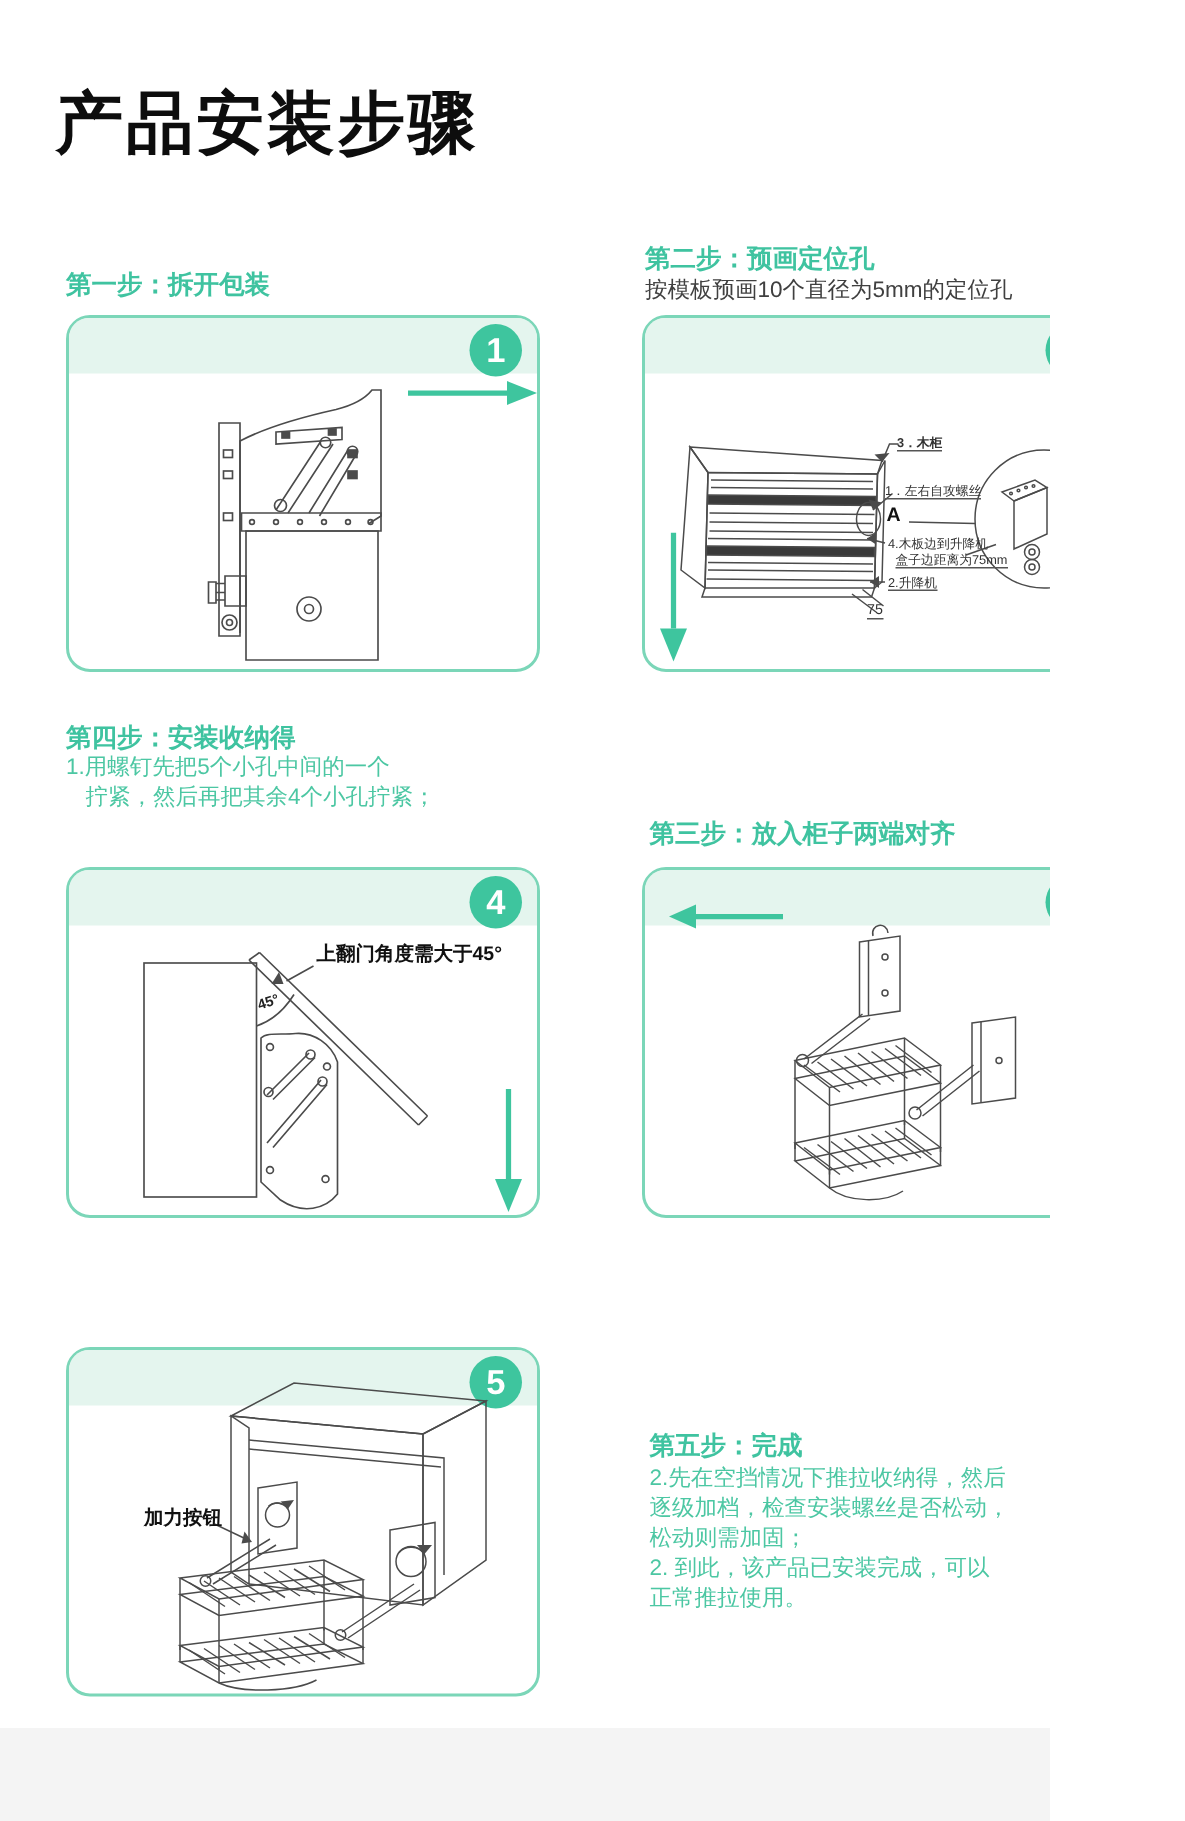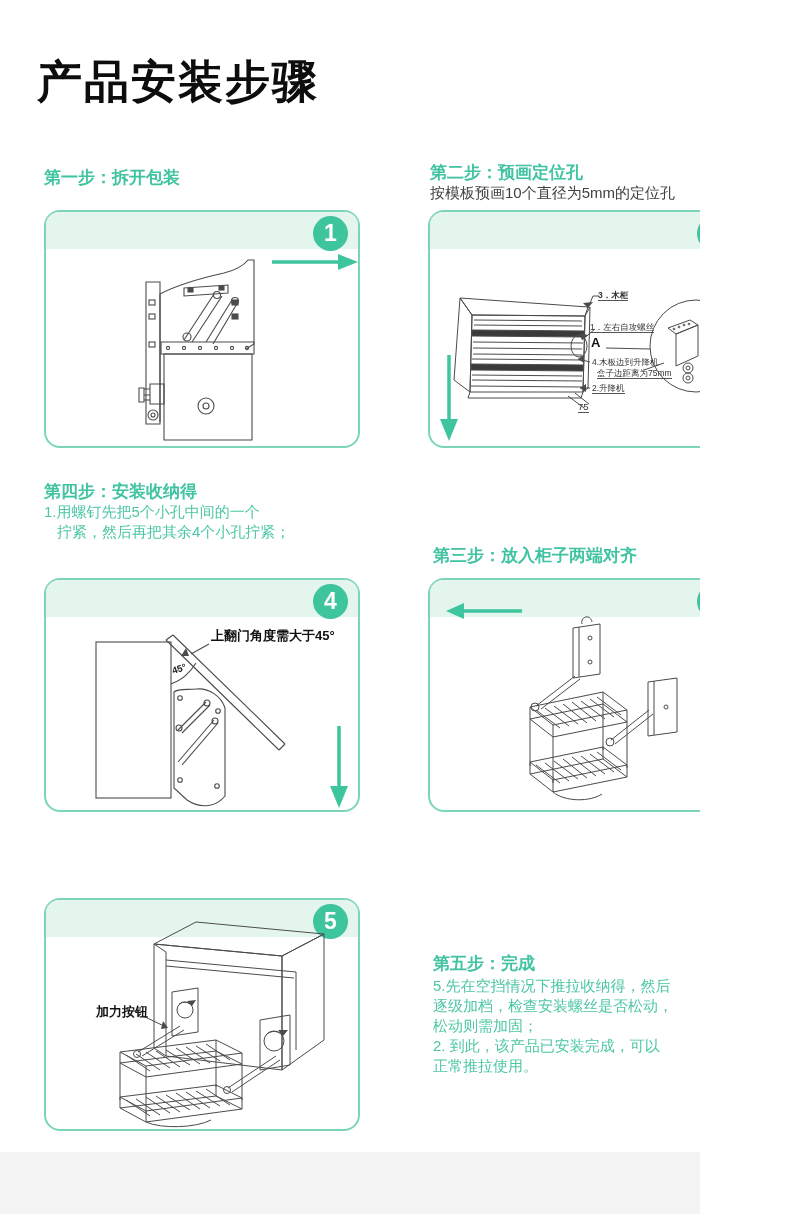--- a/index.html
+++ b/index.html
@@ -28,21 +28,21 @@
   .ann.dim{font-size:9.5px;}
   .footer-band{position:absolute;left:0;top:1152px;width:790px;height:62px;background:#f4f4f4;}
 </style>
 </head>
 <body>
 
 <div class="page">
 
   <h1 class="title">产品安装步骤</h1>
 
-  <div class="step-head" style="left:44px;top:166px;font-family:Liberation Serif, serif;">第一步：拆开包装</div>
+  <div class="step-head" style="left:44px;top:178px;font-family:Liberation Serif, serif;">第一步：拆开包装</div>
   <section class="panel" style="left:44px;top:210px;height:238px;">
     <div class="strip"></div>
     <div class="badge">1</div>
     <svg class="g-arrow" style="left:226px;top:40px;" width="88" height="20">
       <line x1="0" y1="10" x2="66" y2="10" stroke="#3ec59e" stroke-width="3.5"></line>
       <polygon points="66,2 66,18 86,10" fill="#3ec59e"></polygon>
     </svg>
     <svg class="art" width="316" height="234" viewBox="0 0 316 234">
       <g stroke="#4b4b4b" fill="none" stroke-width="1.1">
         <path d="M100,70 L114,70 L114,212 L100,212 Z"></path>
@@ -246,21 +246,21 @@
         <polygon points="122,128 115,129 117,121"></polygon>
         <polygon points="146,106 150,100 141,101"></polygon>
         <polygon points="237,136 242,130 232,130"></polygon>
       </g>
     </svg>
     <div class="ann mid" style="left:50px;top:107px;">加力按钮</div>
   </section>
 
   <div class="step-head" style="left:433px;top:952px;">第五步：完成</div>
   <div class="step-lines" style="left:433px;top:976px;">
-    <div class="ln">5.先在空挡情况下推拉收纳得，然后</div>
+    <div class="ln">2.先在空挡情况下推拉收纳得，然后</div>
     <div class="ln">逐级加档，检查安装螺丝是否松动，</div>
     <div class="ln">松动则需加固；</div>
     <div class="ln">2. 到此，该产品已安装完成，可以</div>
     <div class="ln">正常推拉使用。</div>
   </div>
 
   <div class="footer-band"></div>
 </div>
 
 </body></html>

